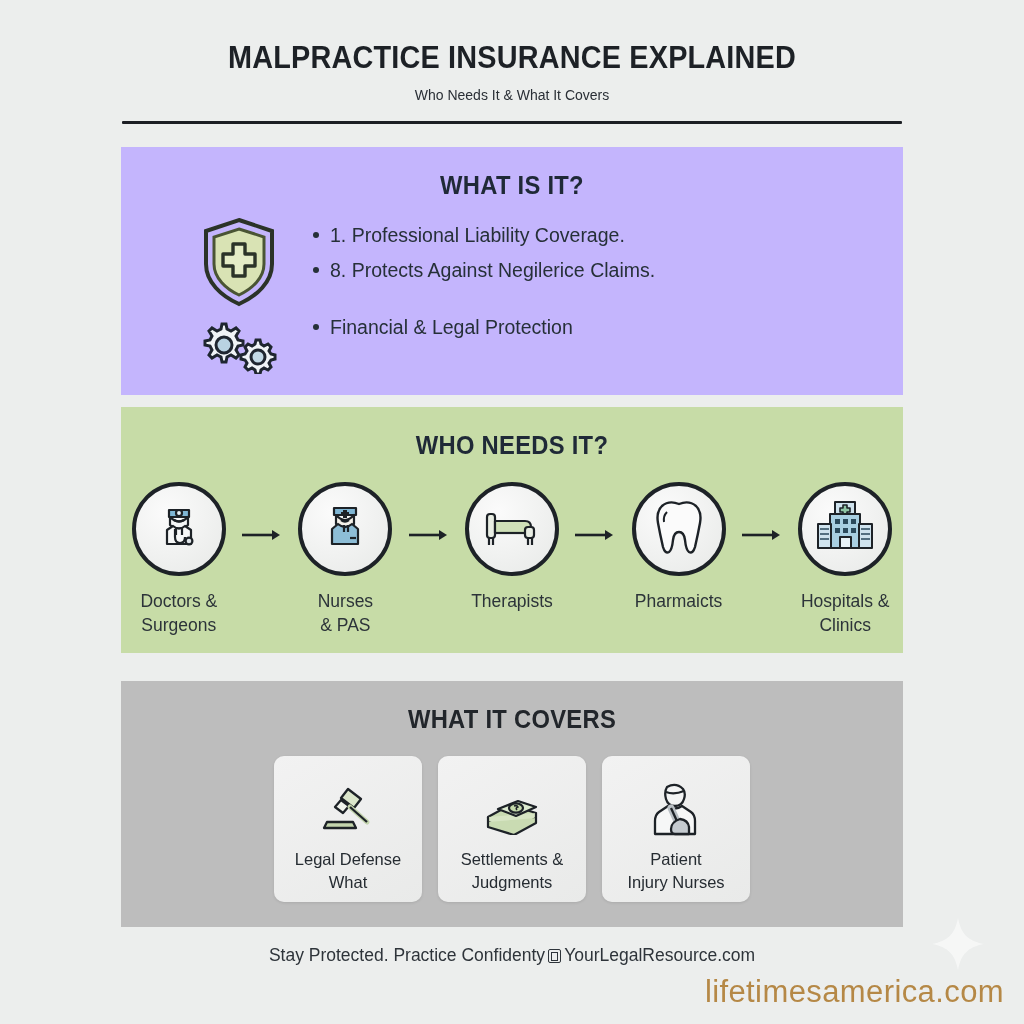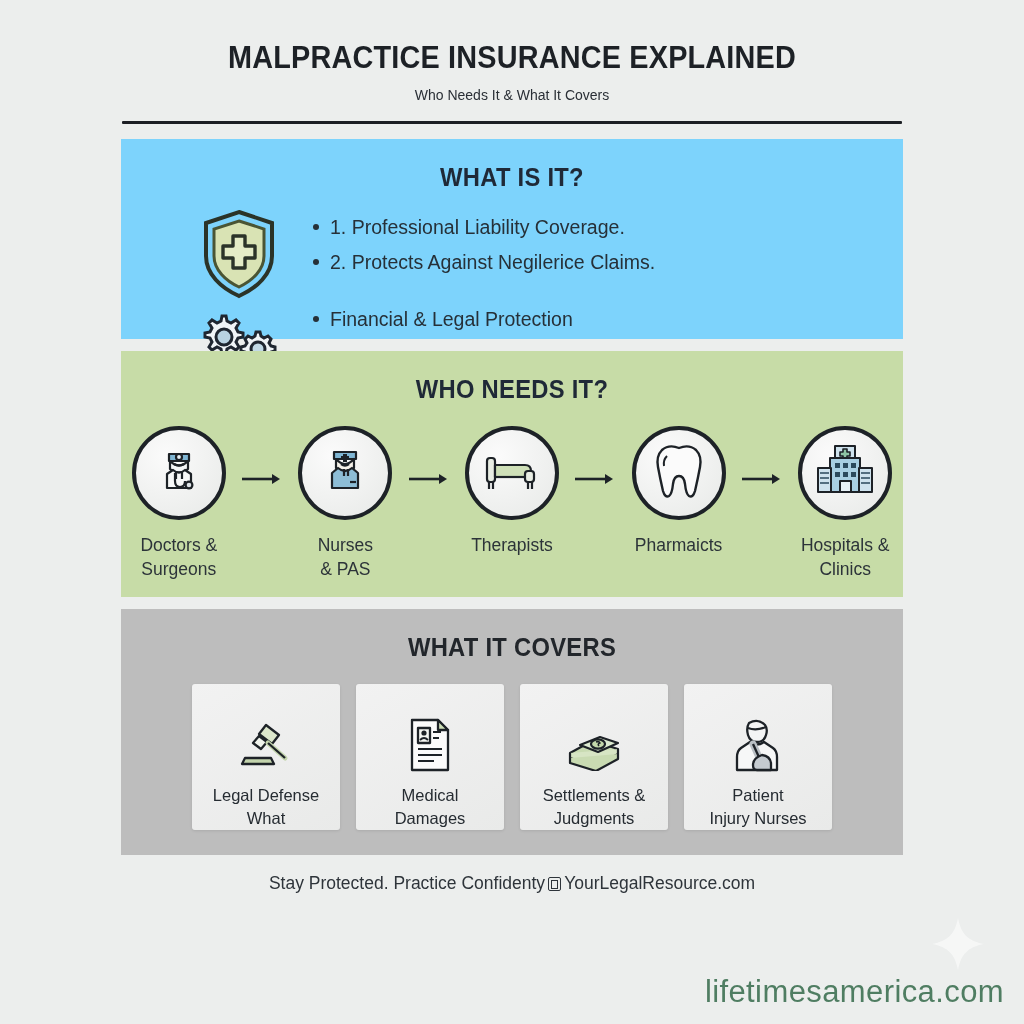--- a/index.html
+++ b/index.html
@@ -23,23 +23,23 @@
   .subtitle {
     margin-top:11px; font-size:14px; color:#2a2f36; font-weight:400;
   }
   .rule {
     width:780px; height:3px; background:#1c1f24;
     margin:18px auto 0; border-radius:1px;
   }
 
   
   .band { width:782px; margin:0 auto; position:relative; }
-  .band-blue  { background:#7dd3fc; height:200px; margin-top:15px; }
+  .band-blue  { background:#c4b5fd; height:248px; margin-top:23px; }
   .band-green { background:#c7dca7; height:246px; margin-top:12px; }
-  .band-gray  { background:#bdbdbd; height:246px; margin-top:12px; }
+  .band-gray  { background:#bdbdbd; height:246px; margin-top:28px; }
 
   .band-heading {
     text-align:center; font-size:25px; font-weight:bold;
     color:#1f2937; padding-top:24px; letter-spacing:.3px;
     transform:scaleX(.95); transform-origin:center;
   }
   .band-gray .band-heading { color:#22262b; }
 
   
   .whatis-body { display:flex; padding:16px 0 0 58px; }
@@ -53,44 +53,44 @@
     margin-bottom:15px;
   }
   .dot {
     width:6px; height:6px; border-radius:50%; background:#263038;
     flex:0 0 auto; position:relative; top:-4px;
   }
   .bullet-row.spaced { margin-top:38px; }
 
   
   .who-row {
-    display:flex; align-items:flex-start; justify-content:flex-end;
+    display:flex; align-items:flex-start; justify-content:center;
     padding-top:22px; gap:0;
   }
   .who-item { width:118px; text-align:center; }
   .who-circle {
     width:94px; height:94px; border-radius:50%;
     border:4px solid #1d2227;
     background:radial-gradient(circle at 35% 30%, #fbfbfb, #e7e9e7);
     margin:0 auto; display:flex; align-items:center; justify-content:center;
   }
   .who-label {
     margin-top:14px; font-size:17.5px; color:#2c3339; line-height:1.35;
   }
   .arrow { width:52px; padding-top:46px; display:flex; justify-content:center; }
 
   
   .covers-row {
     display:flex; justify-content:center; gap:16px; padding-top:22px;
   }
   .cover-card {
-    width:148px; height:146px; border-radius:3px;
+    width:148px; height:146px; border-radius:10px;
     background:linear-gradient(150deg,#f2f2f2,#e9eae9);
     display:flex; flex-direction:column; align-items:center;
-    justify-content:flex-end; padding-top:18px;
+    justify-content:center; padding-top:18px;
     box-shadow:0 1px 3px rgba(0,0,0,.10);
   }
   .cover-icon { height:54px; display:flex; align-items:center; }
   .cover-label {
     margin-top:12px; font-size:16.5px; color:#262c32;
     text-align:center; line-height:1.38;
   }
 
   
   .footer {
@@ -103,21 +103,21 @@
     vertical-align:-2px; margin:0 3px; position:relative;
   }
   .footer .glyph::after {
     content:""; position:absolute; left:2px; top:2px;
     width:5px; height:7px; border:1.4px solid #2e343a;
   }
 
   
   .watermark {
     position:absolute; right:20px; bottom:14px;
-    font-size:31px; color:#14532d; opacity:.72;
+    font-size:31px; color:#a16207; opacity:.72;
     letter-spacing:.4px; font-weight:400; pointer-events:none;
   }
   .sparkle {
     position:absolute; right:38px; bottom:52px;
     width:56px; height:56px; opacity:.55; pointer-events:none;
   }
 </style>
 </head>
 <body>
 
@@ -156,21 +156,21 @@
         </span>
       </div>
 
       <div class="whatis-list">
         <div class="bullet-row">
           <span class="dot"></span>
           <span>1. Professional Liability Coverage.</span>
         </div>
         <div class="bullet-row">
           <span class="dot"></span>
-          <span>2. Protects Against Negilerice Claims.</span>
+          <span>8. Protects Against Negilerice Claims.</span>
         </div>
         <div class="bullet-row spaced">
           <span class="dot"></span>
           <span>Financial &amp; Legal Protection</span>
         </div>
       </div>
     </div>
   </div>
 
   <div class="band band-green">
@@ -335,39 +335,20 @@
               <path d="M10 39 h26 l3 6 h-32z" fill="#c3d4ad"></path>
             </g>
           </svg>
         </span>
         <div class="cover-label">
           <div>Legal Defense</div>
           <div>What</div>
         </div>
       </div>
 
-      <div class="cover-card">
-        <span class="cover-icon">
-          <svg width="48" height="56" viewBox="0 0 48 56">
-            <g fill="none" stroke="#1d2227" stroke-width="2.3" stroke-linejoin="round">
-              <path d="M6 3 h26 l10 10 v40 h-36z" fill="#fbfbfb"></path>
-              <path d="M32 3 v10 h10z" fill="#cfe0b8"></path>
-              <rect x="12" y="11" width="12" height="15" fill="#f4f6f2"></rect>
-              <circle cx="18" cy="16" r="2.6" fill="#1d2227" stroke="none"></circle>
-              <path d="M14 23 q4-4 8 0" stroke-width="1.8"></path>
-              <path d="M27 15 h8 M27 21 h6" stroke-width="1.8"></path>
-              <path d="M12 32 h24 M12 38 h24 M12 44 h16" stroke-width="1.9"></path>
-            </g>
-          </svg>
-        </span>
-        <div class="cover-label">
-          <div>Medical</div>
-          <div>Damages</div>
-        </div>
-      </div>
 
       <div class="cover-card">
         <span class="cover-icon">
           <svg width="64" height="52" viewBox="0 0 64 52">
             <g fill="none" stroke="#1d2227" stroke-width="2.2" stroke-linejoin="round">
               <path d="M8 34 l22-12 26 8 -22 12z" fill="#c9dbb2"></path>
               <path d="M8 34 v5 l26 8 22-12 v-5" fill="#d7e5c4"></path>
               <path d="M8 39 v5 l26 8 22-12 v-5" fill="#c9dbb2"></path>
               <path d="M18 26 l20-8 18 6 -20 9z" fill="#dcead0"></path>
               <ellipse cx="36" cy="25" rx="7" ry="4.6" fill="#c4d9ab"></ellipse>

